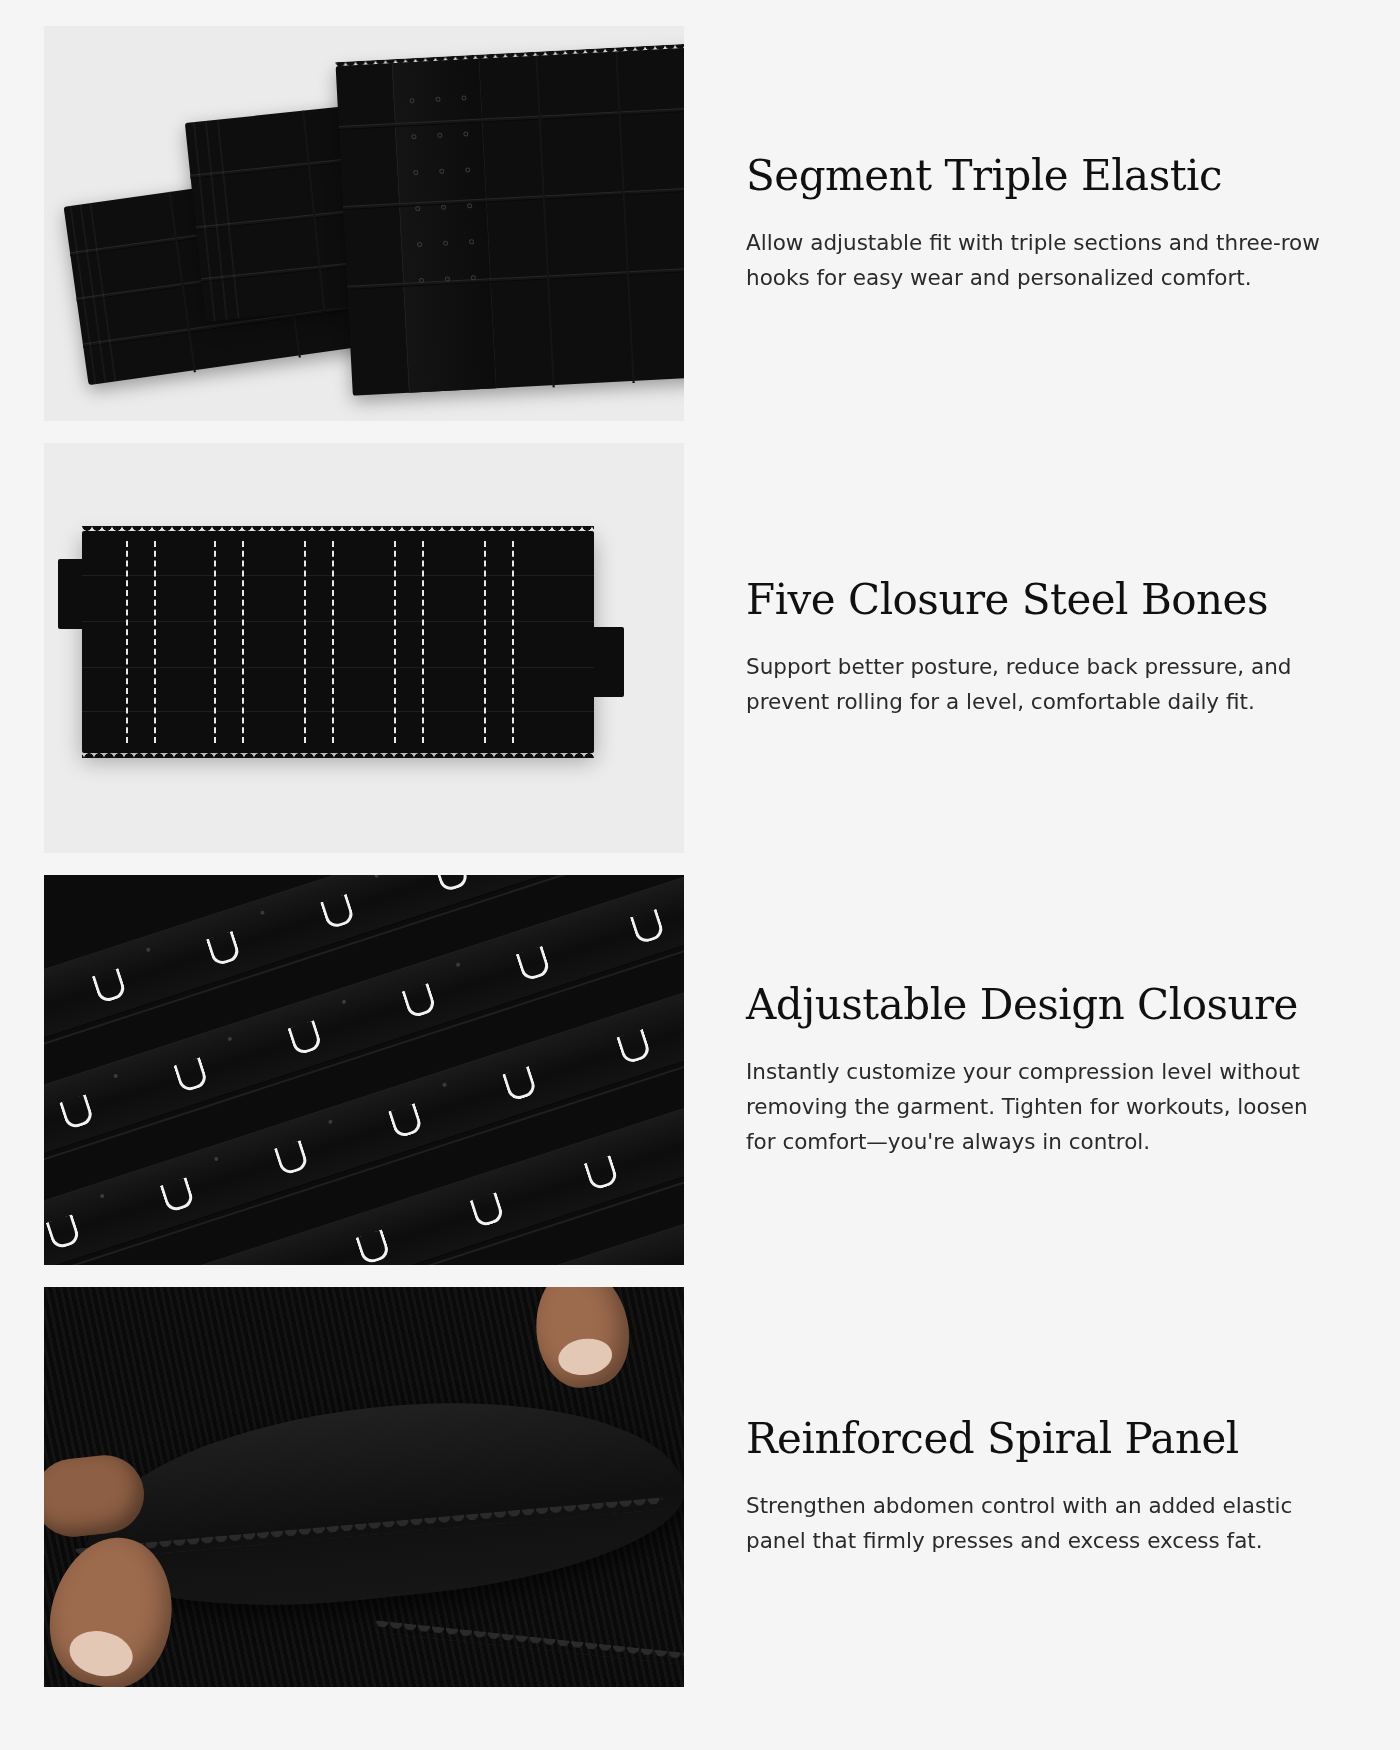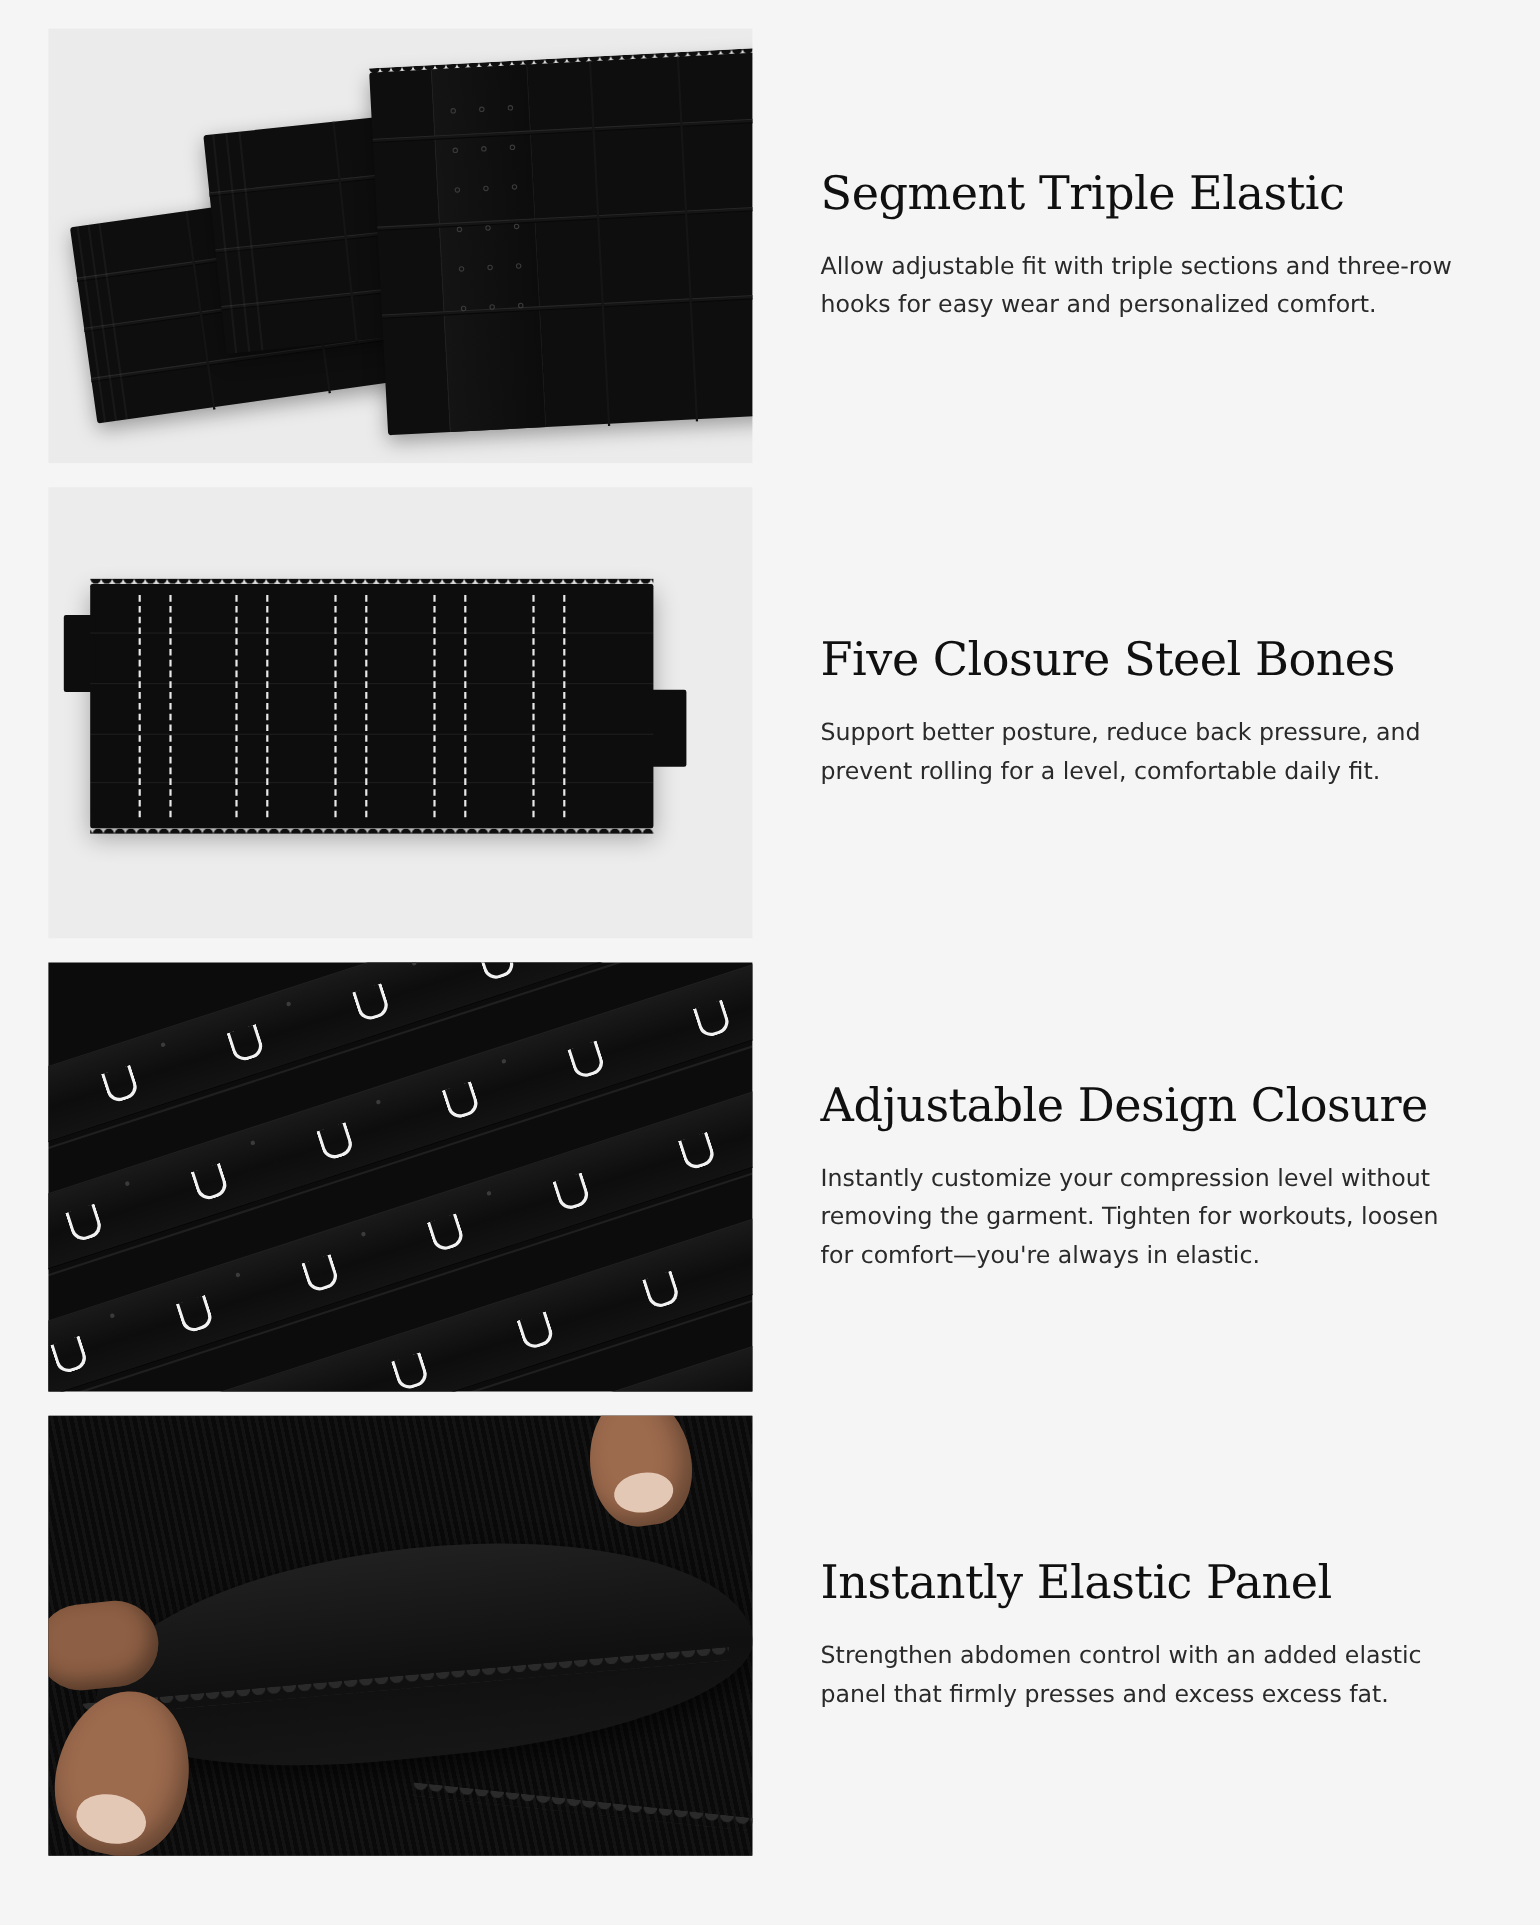--- a/index.html
+++ b/index.html
@@ -360,37 +360,37 @@
         <div class="stitch-dot" style="left:360px;top:162px;"></div>
         <div class="stitch-dot" style="left:480px;top:162px;"></div>
         <div class="stitch-dot" style="left:70px;top:272px;"></div>
         <div class="stitch-dot" style="left:190px;top:272px;"></div>
         <div class="stitch-dot" style="left:310px;top:272px;"></div>
         <div class="stitch-dot" style="left:430px;top:272px;"></div>
       </div>
     </div>
     <div class="text-col">
       <h2 class="feature-title">Adjustable Design Closure</h2>
-      <p class="feature-desc">Instantly customize your compression level without removing the garment. Tighten for workouts, loosen for comfort—you're always in elastic.</p>
+      <p class="feature-desc">Instantly customize your compression level without removing the garment. Tighten for workouts, loosen for comfort—you're always in control.</p>
     </div>
   </div>
 
   <div class="feature-row">
     <div class="media media-4">
       <div class="fabric"></div>
       <div class="fabric-fold"></div>
       <div class="fabric-edge" style="left:30px;top:236px;width:590px;transform:rotate(-5deg);"></div>
       <div class="fabric-edge" style="left:330px;top:350px;width:320px;transform:rotate(6deg);"></div>
       <div class="thumb" style="left:8px;top:250px;width:120px;height:150px;transform:rotate(12deg);">
         <div class="nail" style="left:26px;top:96px;width:64px;height:44px;"></div>
       </div>
       <div class="finger" style="left:-10px;top:170px;width:110px;height:78px;transform:rotate(-6deg);"></div>
       <div class="thumb" style="left:492px;top:-20px;width:92px;height:120px;transform:rotate(-8deg);">
         <div class="nail" style="left:18px;top:72px;width:54px;height:36px;"></div>
       </div>
     </div>
     <div class="text-col">
-      <h2 class="feature-title">Instantly Elastic Panel</h2>
+      <h2 class="feature-title">Reinforced Spiral Panel</h2>
       <p class="feature-desc">Strengthen abdomen control with an added elastic panel that firmly presses and excess excess fat.</p>
     </div>
   </div>
 
 </div>
 
 </body></html>

